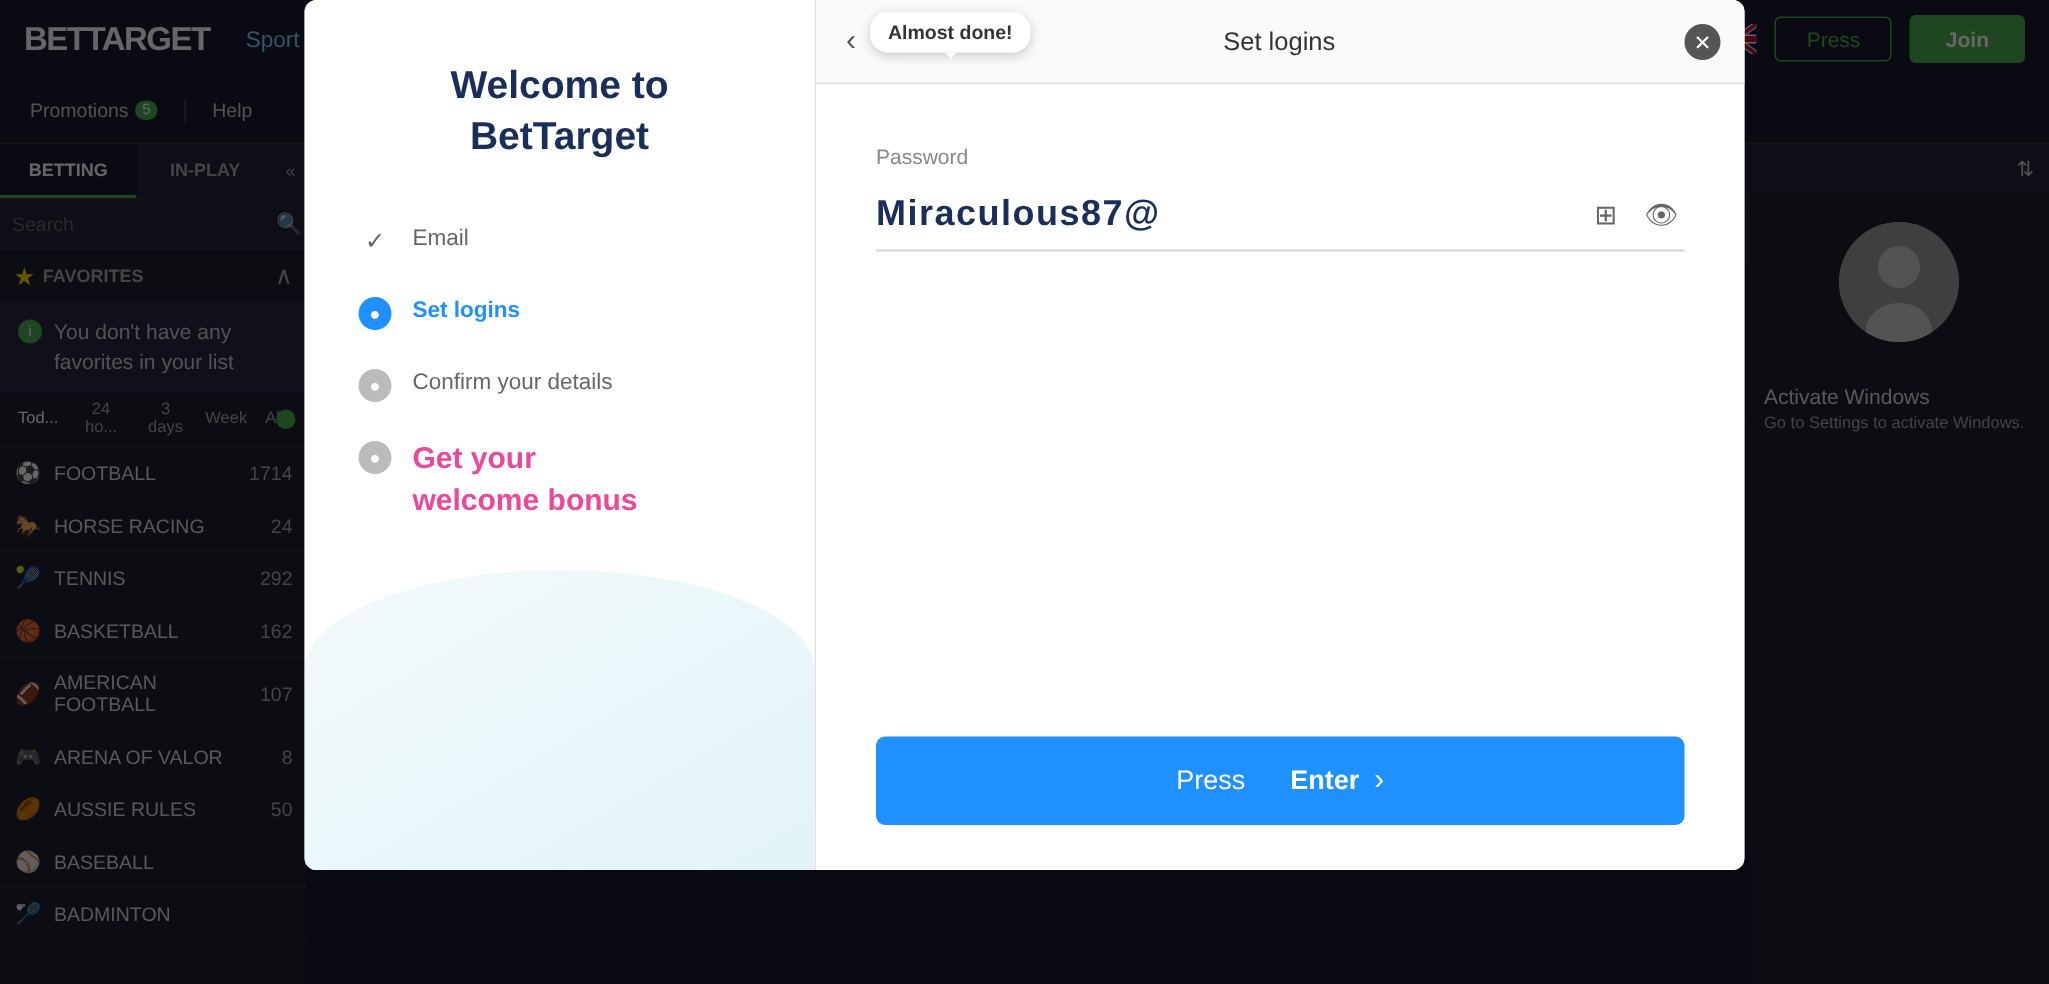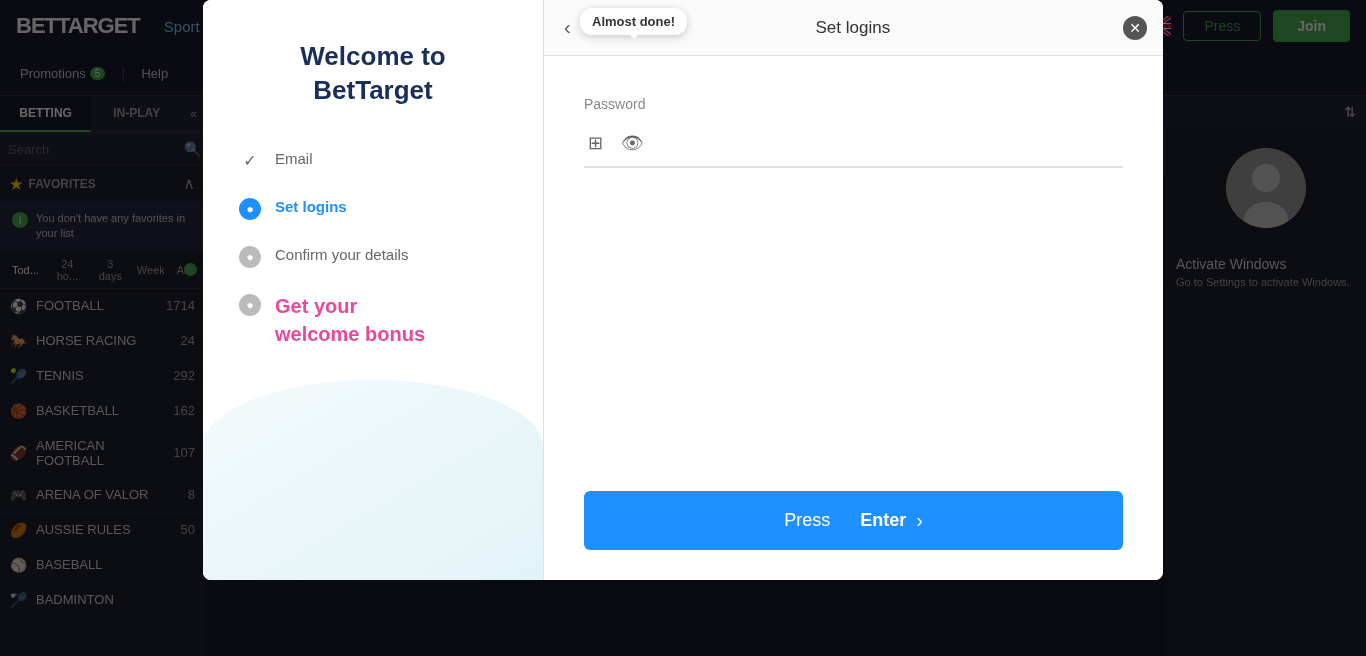--- a/index.html
+++ b/index.html
@@ -179,21 +179,21 @@
       border-radius: 50%;
       width: 16px;
       height: 16px;
       font-size: 10px;
       display: flex;
       align-items: center;
       justify-content: center;
       flex-shrink: 0;
       margin-top: 1px;
     }
-    .favorites-msg-text { color: #ccc; font-size: 11px; line-height: 1.4; }
+    .favorites-msg-text { color: #ccc; font-size: 14px; line-height: 1.4; }
     .time-filter {
       display: flex;
       padding: 4px 8px;
       gap: 4px;
       border-bottom: 1px solid #333;
       align-items: center;
     }
     .time-btn {
       color: #aaa;
       font-size: 11px;
@@ -829,20 +829,21 @@
     </div>
 
     <div class="modal-right">
       <div class="modal-header">
         <button class="modal-back-btn">‹</button>
         <span class="modal-title">Set logins</span>
       </div>
       <div class="modal-body">
         <div class="password-label">Password</div>
         <div class="password-field">
+          <span class="password-value">Miraculous87@</span>
           <span class="password-icon">⊞</span>
           <span class="password-icon">👁</span>
         </div>
       </div>
       <div class="modal-footer">
         <button class="press-enter-btn">
           <span class="regular">Press </span>
           <span class="bold">Enter</span>
           <span class="chevron-right">›</span>
         </button>

